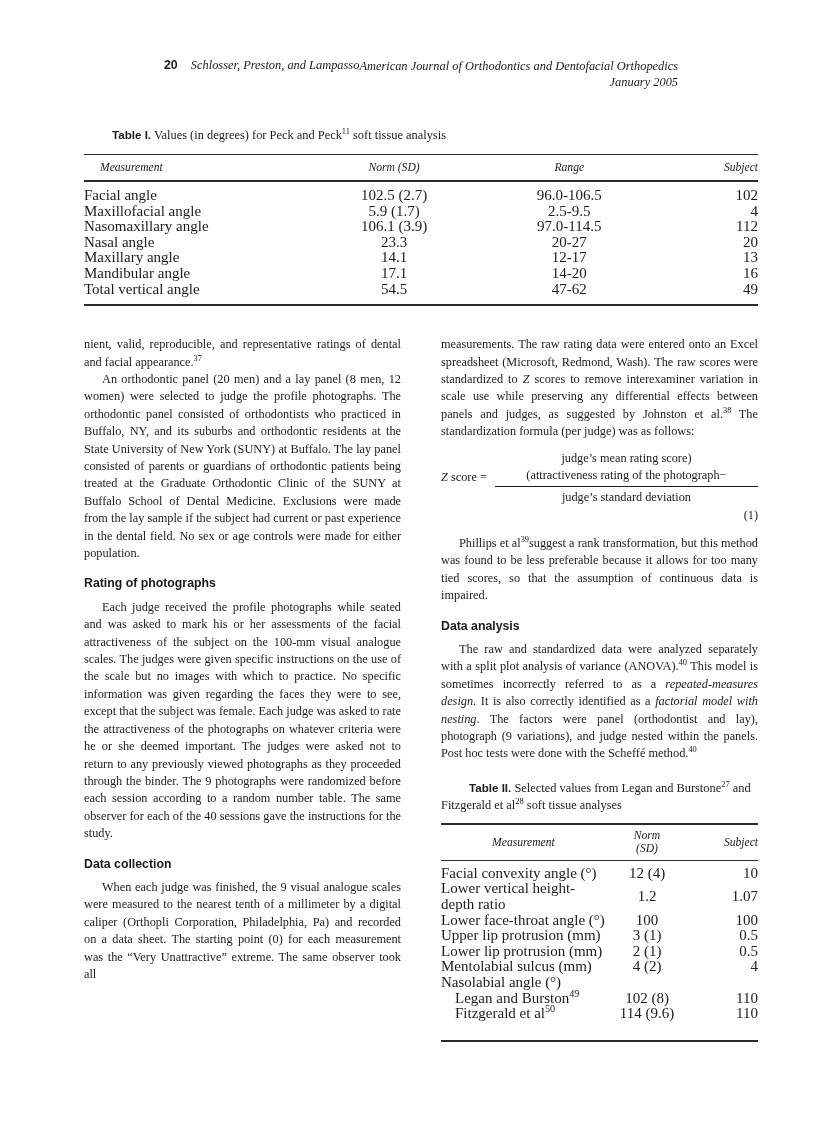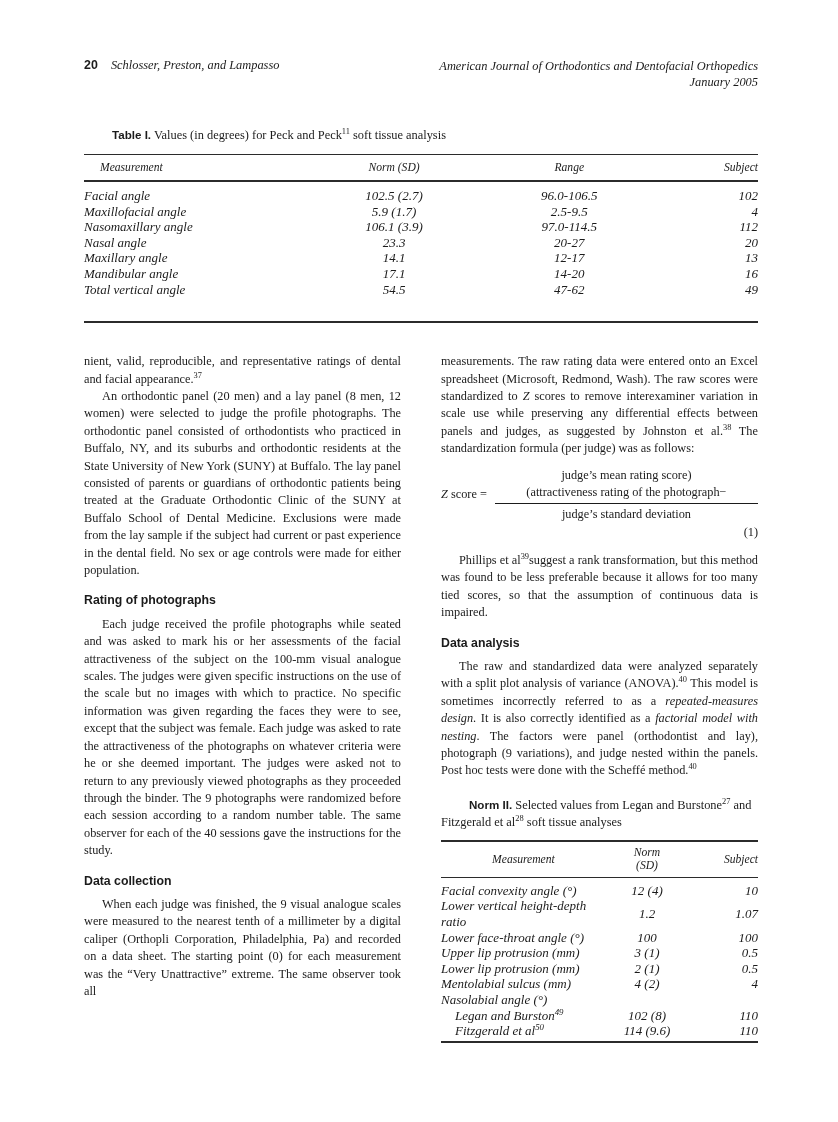--- a/index.html
+++ b/index.html
@@ -8,37 +8,37 @@
     width: 838px; height: 1122px;
     margin: 0 auto;
     background: #ffffff;
     color: #1b1b1b;
     box-sizing: border-box;
     padding: 58px 80px 40px 84px;
     font-family: "Liberation Serif", serif;
     overflow: hidden;
   }
   
-  .running-head { display:flex; justify-content:space-between; align-items:flex-start; font-size:12.4px; }
+  .running-head { display:flex; justify-content:center; align-items:flex-start; font-size:12.4px; }
   .rh-left { white-space:nowrap; }
   .pgnum { font-family:"Liberation Sans",sans-serif; font-weight:bold; margin-right:10px; }
   .authors { font-style: italic; }
   .rh-right { text-align:right; font-style:italic; line-height:16px; }
   
   .table-title { font-size:12.4px; line-height:17px; }
   .tbl-label { font-family:"Liberation Sans",sans-serif; font-weight:bold; font-size:11.6px;margin-left:28px; }
   table { width:100%; border-collapse:collapse; }
   .table1-block { margin-top:36px; }
   .t1 { margin-top:10px; }
   .t1 thead tr { border-top:1.5px solid #2b2b2b; border-bottom:2px solid #2b2b2b; }
   .t1 tbody { border-bottom:2px solid #2b2b2b; }
   th { font-weight:normal; font-style:italic; font-size:11.6px; padding:6px 0; }
-  td { font-size:13px; line-height:15.6px; padding:0;font-style:italic; }
+  td { font-size:15px; line-height:15.6px; padding:0; }
   .t1 tbody tr:first-child td { padding-top:6px; }
-  .t1 tbody tr:last-child td { padding-bottom:24px; }
+  .t1 tbody tr:last-child td { padding-bottom:7px; }
   .t1 .c0 { text-align:left; width:34%; }
   .t1 th.c0 { padding-left:16px; }
   .t1 .c1 { text-align:center; width:24%; }
   .t1 .c2 { text-align:center; width:28%; }
   .t1 .c3 { text-align:right; width:14%; }
   
   .columns { display:flex; gap:40px; margin-top:30px; font-size:12.3px; line-height:17.4px; text-align:justify; }
   .col { flex:1 1 0; min-width:0; }
   p.body-p { margin:0; }
   p.ind { text-indent:18px; }
@@ -58,21 +58,21 @@
   .table2-block { margin-top:16px; text-align:left; }
   .t2 { margin-top:9px; }
   .t2 thead tr { border-top:2px solid #2b2b2b; border-bottom:1.5px solid #2b2b2b; }
   .t2 tbody { border-bottom:2px solid #2b2b2b; }
   .t2 th { padding:4px 0; line-height:13.5px; }
   .t2 .m { text-align:left; width:52%; }
   .t2 th.m { text-align:center; }
   .t2 .n { text-align:center; width:26%; }
   .t2 .s { text-align:right; width:22%; }
   .t2 tbody tr:first-child td { padding-top:5px; }
-  .t2 tbody tr:last-child td { padding-bottom:2px;margin-top:48px; }
+  .t2 tbody tr:last-child td { padding-bottom:18px;margin-top:48px; }
   .t2 td.indent { padding-left:14px; }
 </style>
 </head>
 <body>
 
 <div class="page">
 
   <header class="running-head">
     <div class="rh-left">
       <span class="pgnum">20</span>
@@ -163,21 +163,21 @@
               </span>
               <span class="den">judge’s standard deviation</span>
             </span>
           </div>
           <div class="eq-num">(1)</div>
         </div>
         <p class="body-p ind"><span>Phillips et al</span><sup>39</sup><span>suggest a rank transformation, but this method was found to be less preferable because it allows for too many tied scores, so that the assumption of continuous data is impaired.</span></p>
         <h3 class="sec-heading">Data analysis</h3>
         <p class="body-p ind"><span>The raw and standardized data were analyzed separately with a split plot analysis of variance (ANOVA).</span><sup>40</sup><span> This model is sometimes incorrectly referred to as a </span><span class="it">repeated-measures design</span><span>. It is also correctly identified as a </span><span class="it">factorial model with nesting</span><span>. The factors were panel (orthodontist and lay), photograph (9 variations), and judge nested within the panels. Post hoc tests were done with the Scheffé method.</span><sup>40</sup></p>
         <section class="table2-block">
-          <div class="table-title"><span class="tbl-label">Norm II.</span><span> Selected values from Legan and Burstone</span><sup>27</sup><span> and Fitzgerald et al</span><sup>28</sup><span> soft tissue analyses</span></div>
+          <div class="table-title"><span class="tbl-label">Table II.</span><span> Selected values from Legan and Burstone</span><sup>27</sup><span> and Fitzgerald et al</span><sup>28</sup><span> soft tissue analyses</span></div>
           <table class="t2">
             <thead>
               <tr>
                 <th class="m">Measurement</th>
                 <th class="n">
                   <div>Norm</div>
                   <div>(SD)</div>
                 </th>
                 <th class="s">Subject</th>
               </tr>

